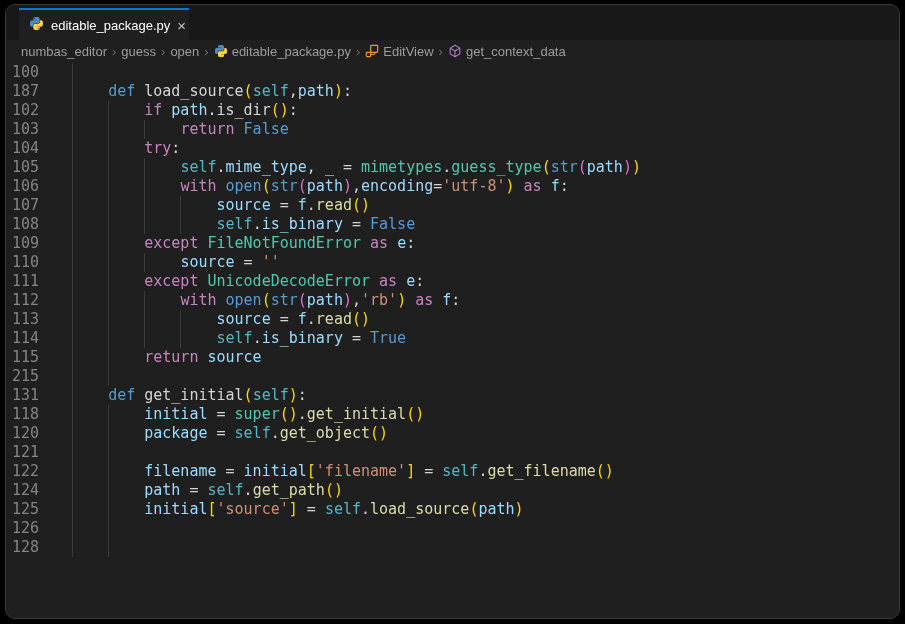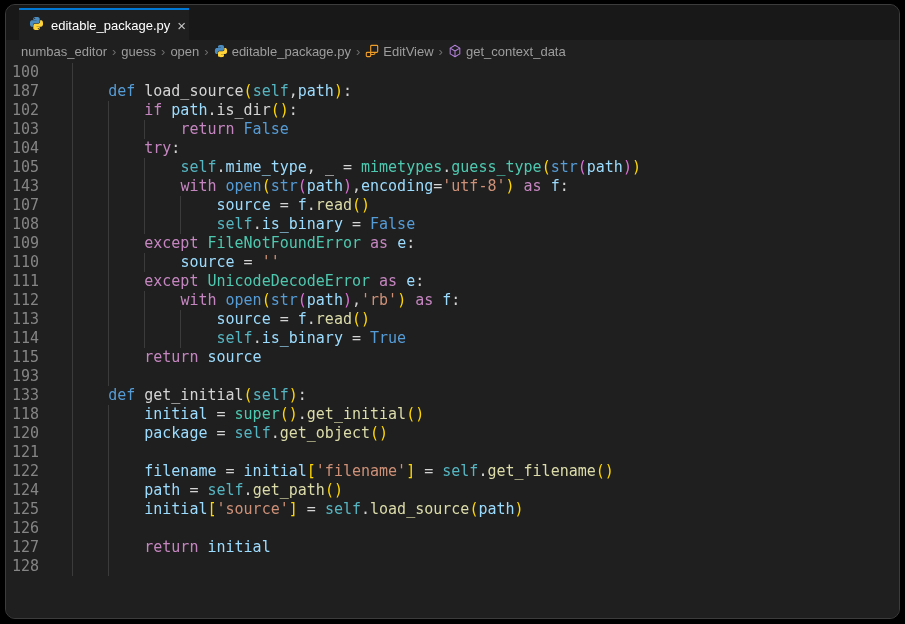--- a/index.html
+++ b/index.html
@@ -109,21 +109,21 @@
         </div>
         <div class="line">
           <span class="ln">104</span>
           <span class="ct"><i class="guide" style="left: 0ch;"></i><i class="guide" style="left: 4ch;"></i><span style="color: rgb(212, 212, 212);">        </span><span style="color: rgb(197, 134, 192);">try</span><span style="color: rgb(212, 212, 212);">:</span></span>
         </div>
         <div class="line">
           <span class="ln">105</span>
           <span class="ct"><i class="guide" style="left: 0ch;"></i><i class="guide" style="left: 4ch;"></i><i class="guide" style="left: 8ch;"></i><span style="color: rgb(212, 212, 212);">            </span><span style="color: rgb(86, 182, 194);">self</span><span style="color: rgb(212, 212, 212);">.</span><span style="color: rgb(156, 220, 254);">mime_type</span><span style="color: rgb(212, 212, 212);">, </span><span style="color: rgb(212, 212, 212);">_</span><span style="color: rgb(212, 212, 212);"> = </span><span style="color: rgb(78, 201, 176);">mimetypes</span><span style="color: rgb(212, 212, 212);">.</span><span style="color: rgb(78, 201, 176);">guess_type</span><span style="color: rgb(255, 215, 0);">(</span><span style="color: rgb(86, 156, 214);">str</span><span style="color: rgb(218, 112, 214);">(</span><span style="color: rgb(156, 220, 254);">path</span><span style="color: rgb(218, 112, 214);">)</span><span style="color: rgb(255, 215, 0);">)</span></span>
         </div>
         <div class="line">
-          <span class="ln">143</span>
+          <span class="ln">106</span>
           <span class="ct"><i class="guide" style="left: 0ch;"></i><i class="guide" style="left: 4ch;"></i><i class="guide" style="left: 8ch;"></i><span style="color: rgb(212, 212, 212);">            </span><span style="color: rgb(197, 134, 192);">with</span><span style="color: rgb(212, 212, 212);"> </span><span style="color: rgb(86, 156, 214);">open</span><span style="color: rgb(255, 215, 0);">(</span><span style="color: rgb(86, 156, 214);">str</span><span style="color: rgb(218, 112, 214);">(</span><span style="color: rgb(156, 220, 254);">path</span><span style="color: rgb(218, 112, 214);">)</span><span style="color: rgb(212, 212, 212);">,</span><span style="color: rgb(156, 220, 254);">encoding</span><span style="color: rgb(212, 212, 212);">=</span><span style="color: rgb(206, 145, 120);">'utf-8'</span><span style="color: rgb(255, 215, 0);">)</span><span style="color: rgb(212, 212, 212);"> </span><span style="color: rgb(197, 134, 192);">as</span><span style="color: rgb(212, 212, 212);"> </span><span style="color: rgb(156, 220, 254);">f</span><span style="color: rgb(212, 212, 212);">:</span></span>
         </div>
         <div class="line">
           <span class="ln">107</span>
           <span class="ct"><i class="guide" style="left: 0ch;"></i><i class="guide" style="left: 4ch;"></i><i class="guide" style="left: 8ch;"></i><i class="guide" style="left: 12ch;"></i><span style="color: rgb(212, 212, 212);">                </span><span style="color: rgb(156, 220, 254);">source</span><span style="color: rgb(212, 212, 212);"> = </span><span style="color: rgb(156, 220, 254);">f</span><span style="color: rgb(212, 212, 212);">.</span><span style="color: rgb(220, 220, 170);">read</span><span style="color: rgb(255, 215, 0);">()</span></span>
         </div>
         <div class="line">
           <span class="ln">108</span>
           <span class="ct"><i class="guide" style="left: 0ch;"></i><i class="guide" style="left: 4ch;"></i><i class="guide" style="left: 8ch;"></i><i class="guide" style="left: 12ch;"></i><span style="color: rgb(212, 212, 212);">                </span><span style="color: rgb(86, 182, 194);">self</span><span style="color: rgb(212, 212, 212);">.</span><span style="color: rgb(156, 220, 254);">is_binary</span><span style="color: rgb(212, 212, 212);"> = </span><span style="color: rgb(86, 156, 214);">False</span></span>
         </div>
@@ -149,25 +149,25 @@
         </div>
         <div class="line">
           <span class="ln">114</span>
           <span class="ct"><i class="guide" style="left: 0ch;"></i><i class="guide" style="left: 4ch;"></i><i class="guide" style="left: 8ch;"></i><i class="guide" style="left: 12ch;"></i><span style="color: rgb(212, 212, 212);">                </span><span style="color: rgb(86, 182, 194);">self</span><span style="color: rgb(212, 212, 212);">.</span><span style="color: rgb(156, 220, 254);">is_binary</span><span style="color: rgb(212, 212, 212);"> = </span><span style="color: rgb(86, 156, 214);">True</span></span>
         </div>
         <div class="line">
           <span class="ln">115</span>
           <span class="ct"><i class="guide" style="left: 0ch;"></i><i class="guide" style="left: 4ch;"></i><span style="color: rgb(212, 212, 212);">        </span><span style="color: rgb(197, 134, 192);">return</span><span style="color: rgb(212, 212, 212);"> </span><span style="color: rgb(156, 220, 254);">source</span></span>
         </div>
         <div class="line">
-          <span class="ln">193</span>
-          <span class="ct"><i class="guide" style="left: 0ch;"></i><i class="guide" style="left: 4ch;"></i></span>
-        </div>
-        <div class="line">
-          <span class="ln">133</span>
+          <span class="ln">215</span>
+          <span class="ct"><i class="guide" style="left: 0ch;"></i><i class="guide" style="left: 4ch;"></i></span>
+        </div>
+        <div class="line">
+          <span class="ln">131</span>
           <span class="ct"><i class="guide" style="left: 0ch;"></i><span style="color: rgb(212, 212, 212);">    </span><span style="color: rgb(86, 156, 214);">def</span><span style="color: rgb(212, 212, 212);"> </span><span style="color: rgb(212, 212, 212);">get_initial</span><span style="color: rgb(255, 215, 0);">(</span><span style="color: rgb(86, 182, 194);">self</span><span style="color: rgb(255, 215, 0);">)</span><span style="color: rgb(212, 212, 212);">:</span></span>
         </div>
         <div class="line">
           <span class="ln">118</span>
           <span class="ct"><i class="guide" style="left: 0ch;"></i><i class="guide" style="left: 4ch;"></i><span style="color: rgb(212, 212, 212);">        </span><span style="color: rgb(156, 220, 254);">initial</span><span style="color: rgb(212, 212, 212);"> = </span><span style="color: rgb(78, 201, 176);">super</span><span style="color: rgb(255, 215, 0);">()</span><span style="color: rgb(212, 212, 212);">.</span><span style="color: rgb(220, 220, 170);">get_initial</span><span style="color: rgb(255, 215, 0);">()</span></span>
         </div>
         <div class="line">
           <span class="ln">120</span>
           <span class="ct"><i class="guide" style="left: 0ch;"></i><i class="guide" style="left: 4ch;"></i><span style="color: rgb(212, 212, 212);">        </span><span style="color: rgb(156, 220, 254);">package</span><span style="color: rgb(212, 212, 212);"> = </span><span style="color: rgb(86, 182, 194);">self</span><span style="color: rgb(212, 212, 212);">.</span><span style="color: rgb(220, 220, 170);">get_object</span><span style="color: rgb(255, 215, 0);">()</span></span>
         </div>
@@ -185,23 +185,19 @@
         </div>
         <div class="line">
           <span class="ln">125</span>
           <span class="ct"><i class="guide" style="left: 0ch;"></i><i class="guide" style="left: 4ch;"></i><span style="color: rgb(212, 212, 212);">        </span><span style="color: rgb(156, 220, 254);">initial</span><span style="color: rgb(255, 215, 0);">[</span><span style="color: rgb(206, 145, 120);">'source'</span><span style="color: rgb(255, 215, 0);">]</span><span style="color: rgb(212, 212, 212);"> = </span><span style="color: rgb(86, 182, 194);">self</span><span style="color: rgb(212, 212, 212);">.</span><span style="color: rgb(220, 220, 170);">load_source</span><span style="color: rgb(255, 215, 0);">(</span><span style="color: rgb(156, 220, 254);">path</span><span style="color: rgb(255, 215, 0);">)</span></span>
         </div>
         <div class="line">
           <span class="ln">126</span>
           <span class="ct"><i class="guide" style="left: 0ch;"></i><i class="guide" style="left: 4ch;"></i></span>
         </div>
         <div class="line">
-          <span class="ln">127</span>
-          <span class="ct"><i class="guide" style="left: 0ch;"></i><i class="guide" style="left: 4ch;"></i><span style="color: rgb(212, 212, 212);">        </span><span style="color: rgb(197, 134, 192);">return</span><span style="color: rgb(212, 212, 212);"> </span><span style="color: rgb(156, 220, 254);">initial</span></span>
-        </div>
-        <div class="line">
           <span class="ln">128</span>
           <span class="ct"><i class="guide" style="left: 0ch;"></i><i class="guide" style="left: 4ch;"></i></span>
         </div>
       </div>
   </div>
 
 </div>
 
 </body></html>

